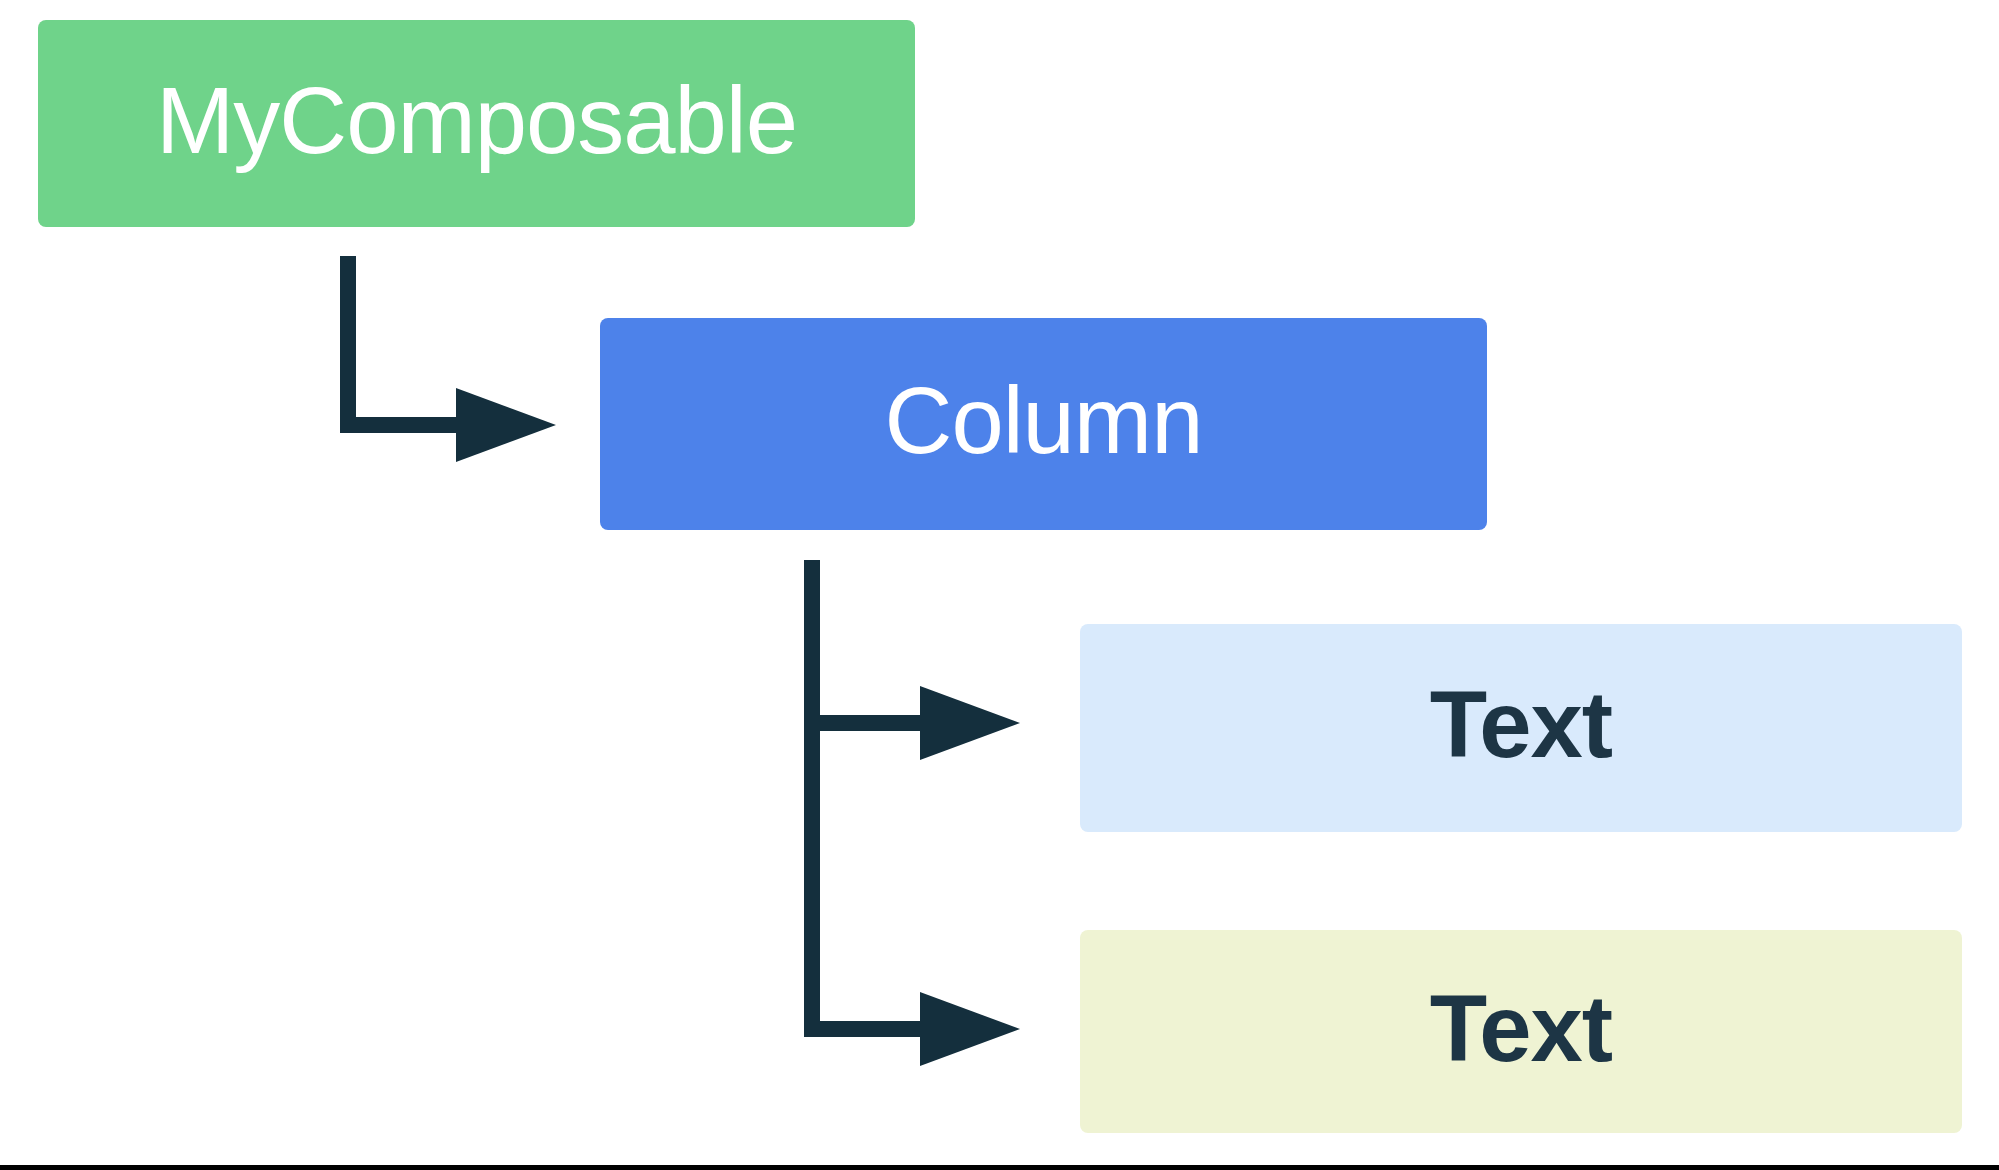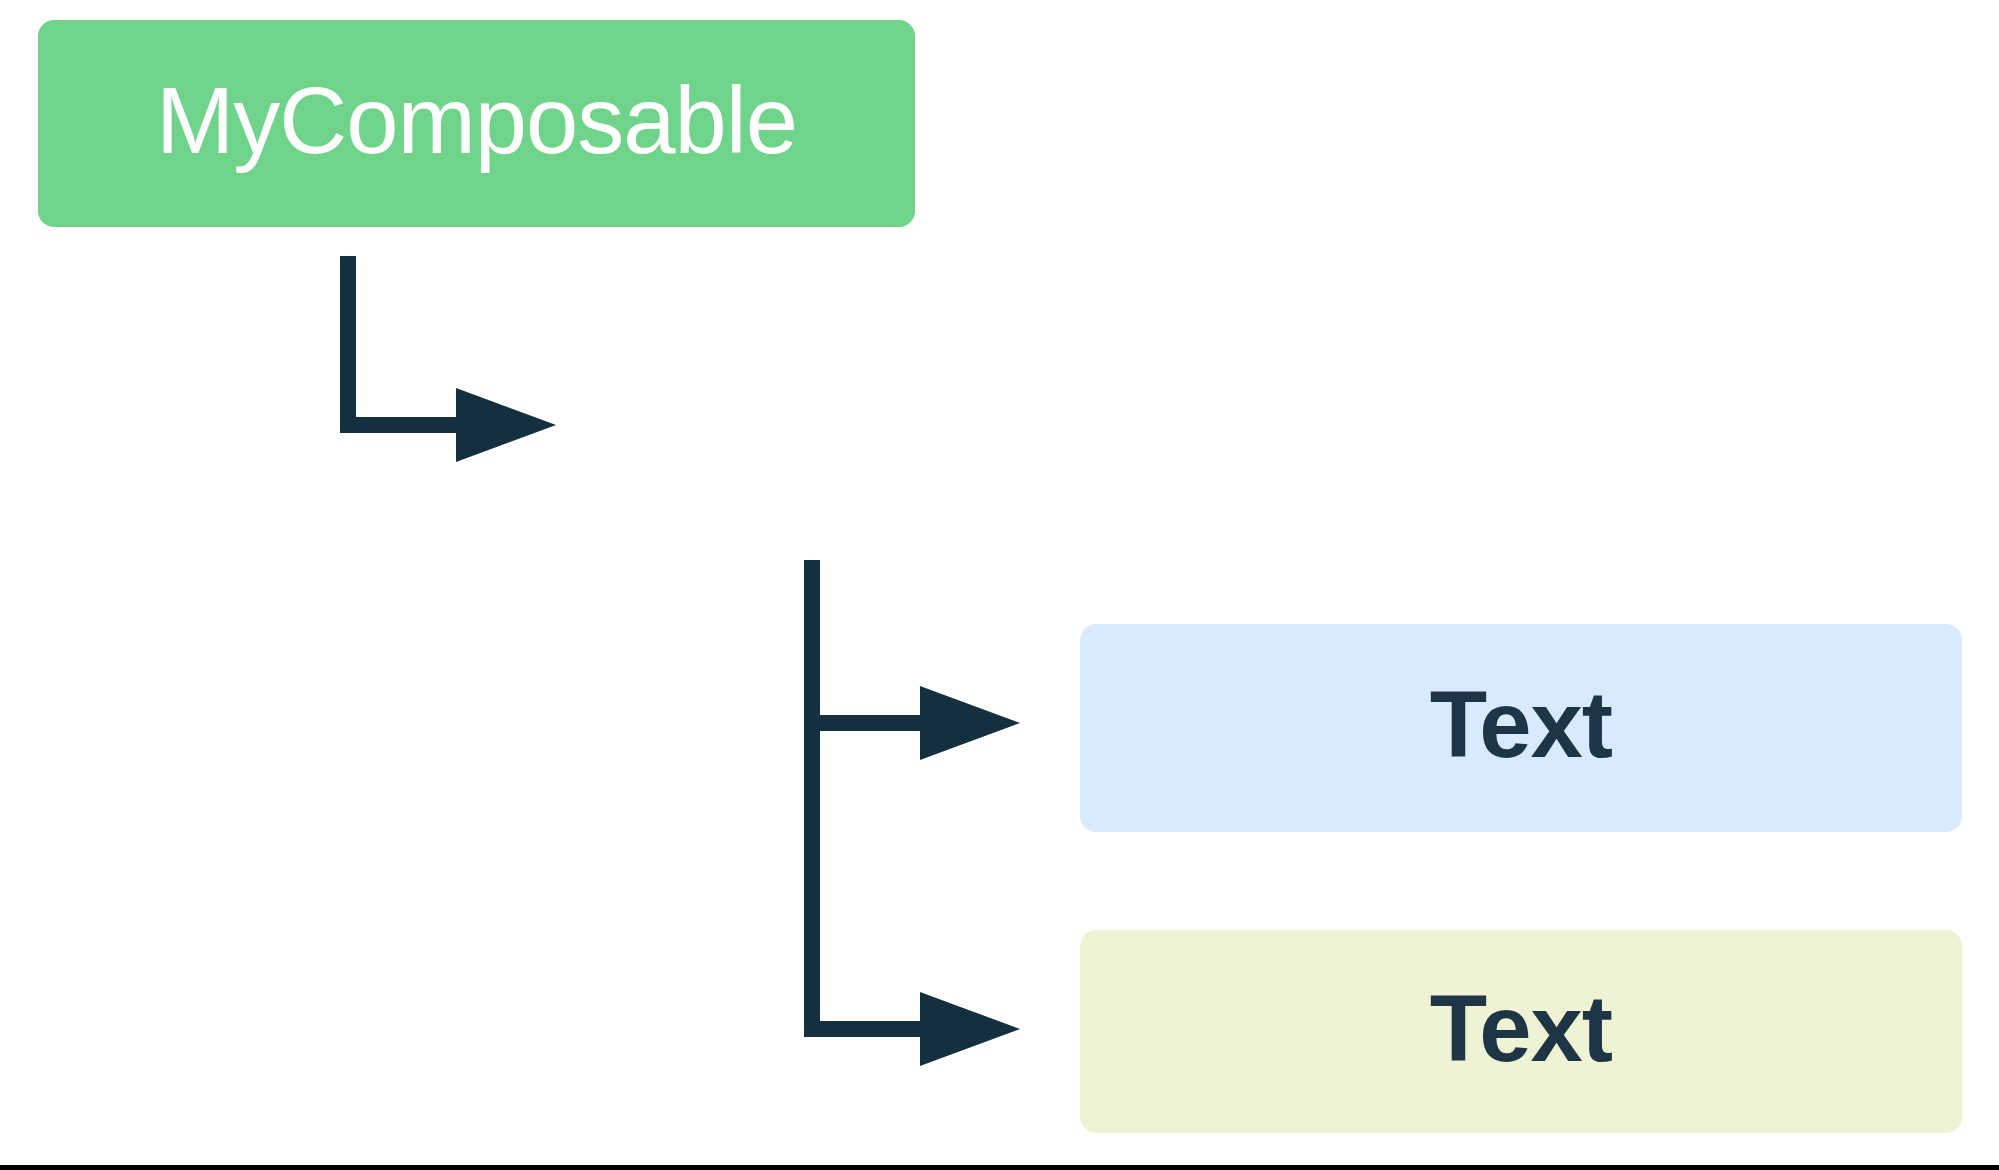--- a/index.html
+++ b/index.html
@@ -10,21 +10,21 @@
   .canvas {
     position: relative;
     width: 1999px;
     height: 1170px;
     background: var(--page-bg, #ffffff);
     overflow: hidden;
     font-family: "Liberation Sans", sans-serif;
   }
   .node {
     position: absolute;
-    border-radius: 16px;
+    border-radius: 8px;
     display: flex;
     align-items: center;
     justify-content: center;
     box-sizing: border-box;
   }
   .node-label {
     font-size: 94px;
     line-height: 1;
     letter-spacing: -1px;
     white-space: nowrap;
@@ -87,20 +87,23 @@
   <div class="node node-root">
     <span class="node-label">MyComposable</span>
   </div>
 
   <div>
     <div class="bar c1-v"></div>
     <div class="bar c1-h"></div>
     <div class="head c1-head"></div>
   </div>
 
+  <div class="node node-container">
+    <span class="node-label">Column</span>
+  </div>
 
   <div>
     <div class="bar c2-v"></div>
     <div class="bar c2-h1"></div>
     <div class="head c2-head1"></div>
     <div class="bar c2-h2"></div>
     <div class="head c2-head2"></div>
   </div>
 
   <div class="node node-leaf1">

